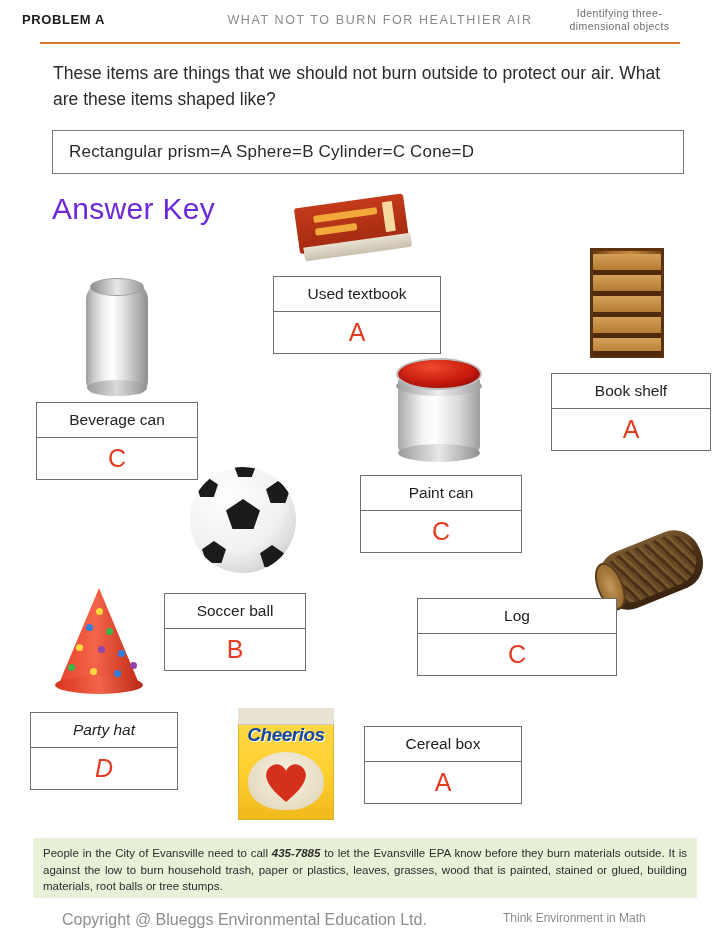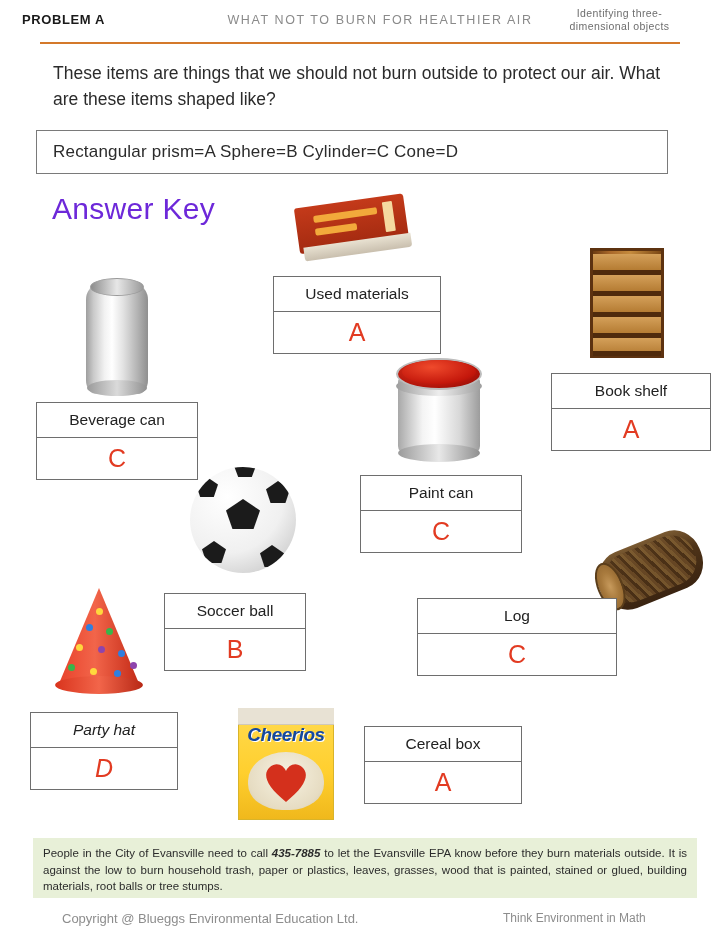--- a/index.html
+++ b/index.html
@@ -69,21 +69,21 @@
     top: 60px;
     width: 625px;
     font-size: 17.5px;
     line-height: 1.5;
     color: #2b2b2b;
   }
 
   
   .legend-box {
     position: absolute;
-    left: 36px;
+    left: 52px;
     top: 130px;
     width: 632px;
     height: 44px;
     border: 1px solid #7a7a7a;
     box-sizing: border-box;
     display: flex;
     align-items: center;
   }
   .legend-text {
     padding-left: 16px;
@@ -146,21 +146,21 @@
     line-height: 1.45;
     color: #2b2b2b;
     text-align: justify;
   }
   .footer-note b { font-weight: bold; font-style: italic; }
 
   .copyright {
     position: absolute;
     left: 62px;
     top: 911px;
-    font-size: 13px;
+    font-size: 16px;
     color: #8d8d8d;
   }
   .tagline {
     position: absolute;
     left: 503px;
     top: 911px;
     font-size: 12px;
     color: #8d8d8d;
   }
 
@@ -457,21 +457,21 @@
 
 <div class="art" style="left:238px; top:708px; width:96px; height:136px;">
   <div class="cereal-box"></div>
   <div class="cereal-top-band"></div>
   <div class="cereal-brand">Cheerios</div>
   <div class="cereal-bowl"></div>
   <div class="cereal-heart"></div>
 </div>
 
 <div class="card" style="left:273px; top:276px; width:168px;">
-  <div class="label-cell">Used materials</div>
+  <div class="label-cell">Used textbook</div>
   <div class="answer-cell">A</div>
 </div>
 
 <div class="card" style="left:543px; top:373px; width:168px;padding-left:8px;">
   <div class="label-cell">Book shelf</div>
   <div class="answer-cell">A</div>
 </div>
 
 <div class="card" style="left:36px; top:402px; width:162px;">
   <div class="label-cell">Beverage can</div>

